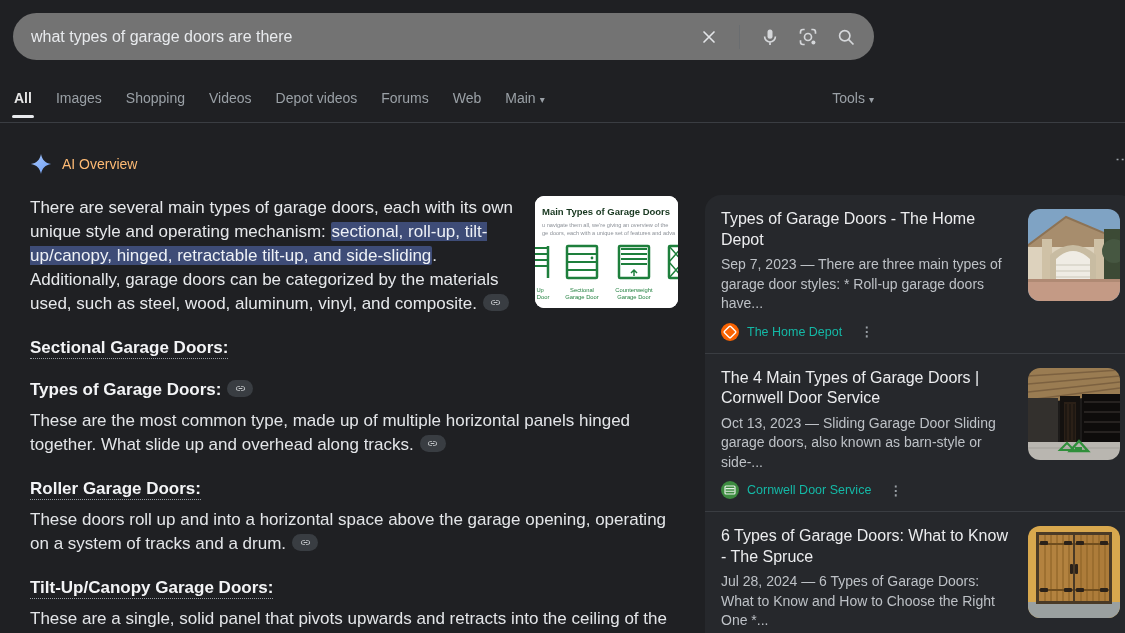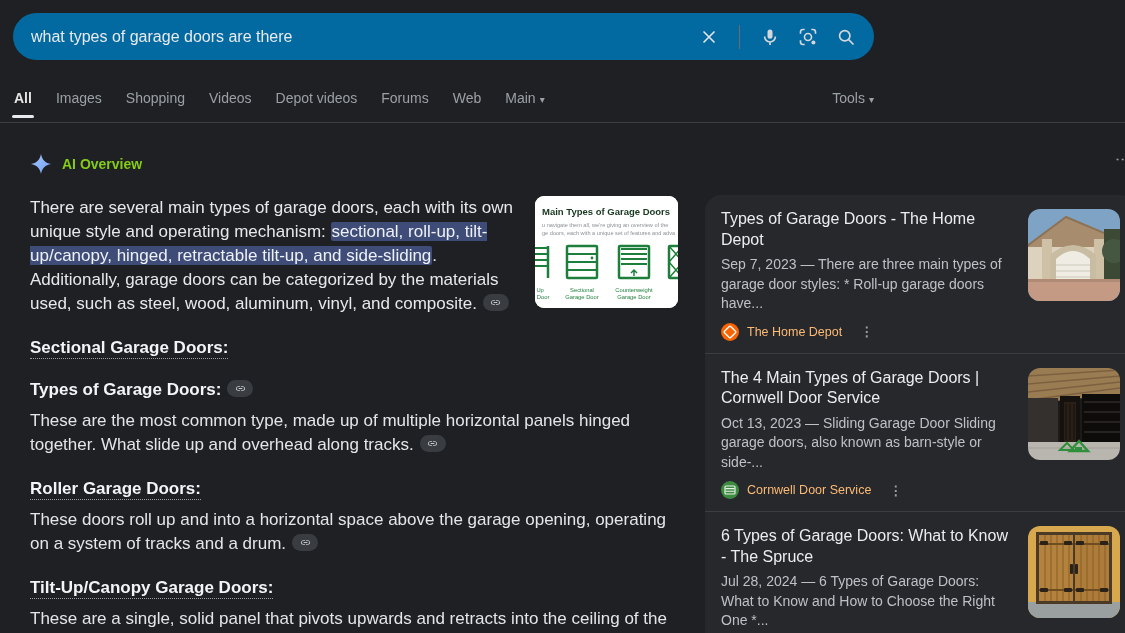--- a/index.html
+++ b/index.html
@@ -5,21 +5,21 @@
   * { box-sizing: border-box; margin: 0; padding: 0; }
   html,body { background:#000; }
   .page {
     position: relative; width: 1125px; height: 633px; overflow: hidden;
     background: #1f2023; font-family: "Liberation Sans", sans-serif;
     color: #e8eaed;
   }
   
   .searchbar {
     position: absolute; left: 13px; top: 13px; width: 861px; height: 47px;
-    background: #0369a1; border-radius: 24px;
+    background: #737373; border-radius: 24px;
     display: flex; align-items: center; padding: 0 16px 0 18px;
   }
   .searchbar input {
     flex: 1; background: transparent; border: none; outline: none;
     color: #e8eaed; font-size: 16px; font-family: "Liberation Sans", sans-serif;
   }
   .sb-icons { display: flex; align-items: center; gap: 14px; }
   .sb-icon { width: 24px; height: 24px; display:flex; align-items:center; justify-content:center; cursor:pointer; }
   .sb-divider { width: 1px; height: 24px; background: #6a6d70; margin: 0 4px; }
   .tabsrow {
@@ -32,21 +32,21 @@
     content:""; position:absolute; left:-2px; right:-2px; bottom:3px;
     height:3px; background:#e8eaed; border-radius:2px;
   }
   .tab .arrow { font-size: 10px; margin-left: 4px; color:#9aa0a6; }
   .tab-tools { margin-left: auto; cursor: pointer; }
   .header-divider { position:absolute; left:0; top:122px; width:1125px; height:1px; background:#3a3d42; }
 
   
   .ai-col { position: absolute; left: 30px; top: 150px; width: 648px; }
   .ai-head { display: flex; align-items: center; gap: 10px; height: 28px; }
-  .ai-head-label { font-size: 14px; font-weight: 700; color: #84cc16; }
+  .ai-head-label { font-size: 14px; font-weight: 400; color: #fdba74; }
   .page-dots {
     position: absolute; right: -3px; top: 152px; color: #9aa0a6;
     font-size: 15px; letter-spacing: 0; line-height: 9px; cursor: pointer;
     writing-mode: vertical-rl; text-align:center;
   }
   .intro-row { display: flex; margin-top: 18px; }
   .ai-text { width: 489px; font-size: 17px; line-height: 24px; color: #e6e8eb; }
   .hl { background: #3e4c77; color: #eef1f6; font-weight: 500; border-radius: 2px; padding: 0 1px; }
   .chip {
     display: inline-flex; align-items: center; justify-content: center;
@@ -66,21 +66,21 @@
   .panel {
     position: absolute; left: 705px; top: 195px; width: 430px; height: 460px;
     background: #26282c; border-radius: 16px; overflow: hidden;
   }
   .card { display: flex; padding: 14px 15px 12px 16px; position: relative; cursor: pointer; }
   .card + .card { border-top: 1px solid #3a3d42; }
   .card-text { width: 300px; padding-right: 12px; }
   .card-title { font-size: 16px; line-height: 20.5px; color: #ecedef; font-weight: 500; margin-bottom: 5px; }
   .card-snippet { font-size: 14px; line-height: 19.5px; color: #bdc1c6; margin-bottom: 9px; }
   .card-src { display: flex; align-items: center; gap: 8px; }
-  .src-name { font-size: 12.5px; color: #fdba74; }
+  .src-name { font-size: 12.5px; color: #14b8a6; }
   .src-dots { color: #9aa0a6; font-size: 13px; font-weight: 700; margin-left: 10px; letter-spacing: 0; cursor: pointer; }
   .card-thumb { width: 92px; height: 92px; border-radius: 12px; overflow: hidden; flex: none; margin-left: auto; }
   .favicon { width: 18px; height: 18px; flex: none; }
 </style>
 </head>
 <body>
 
 <div class="page">
 
   <div class="searchbar">

